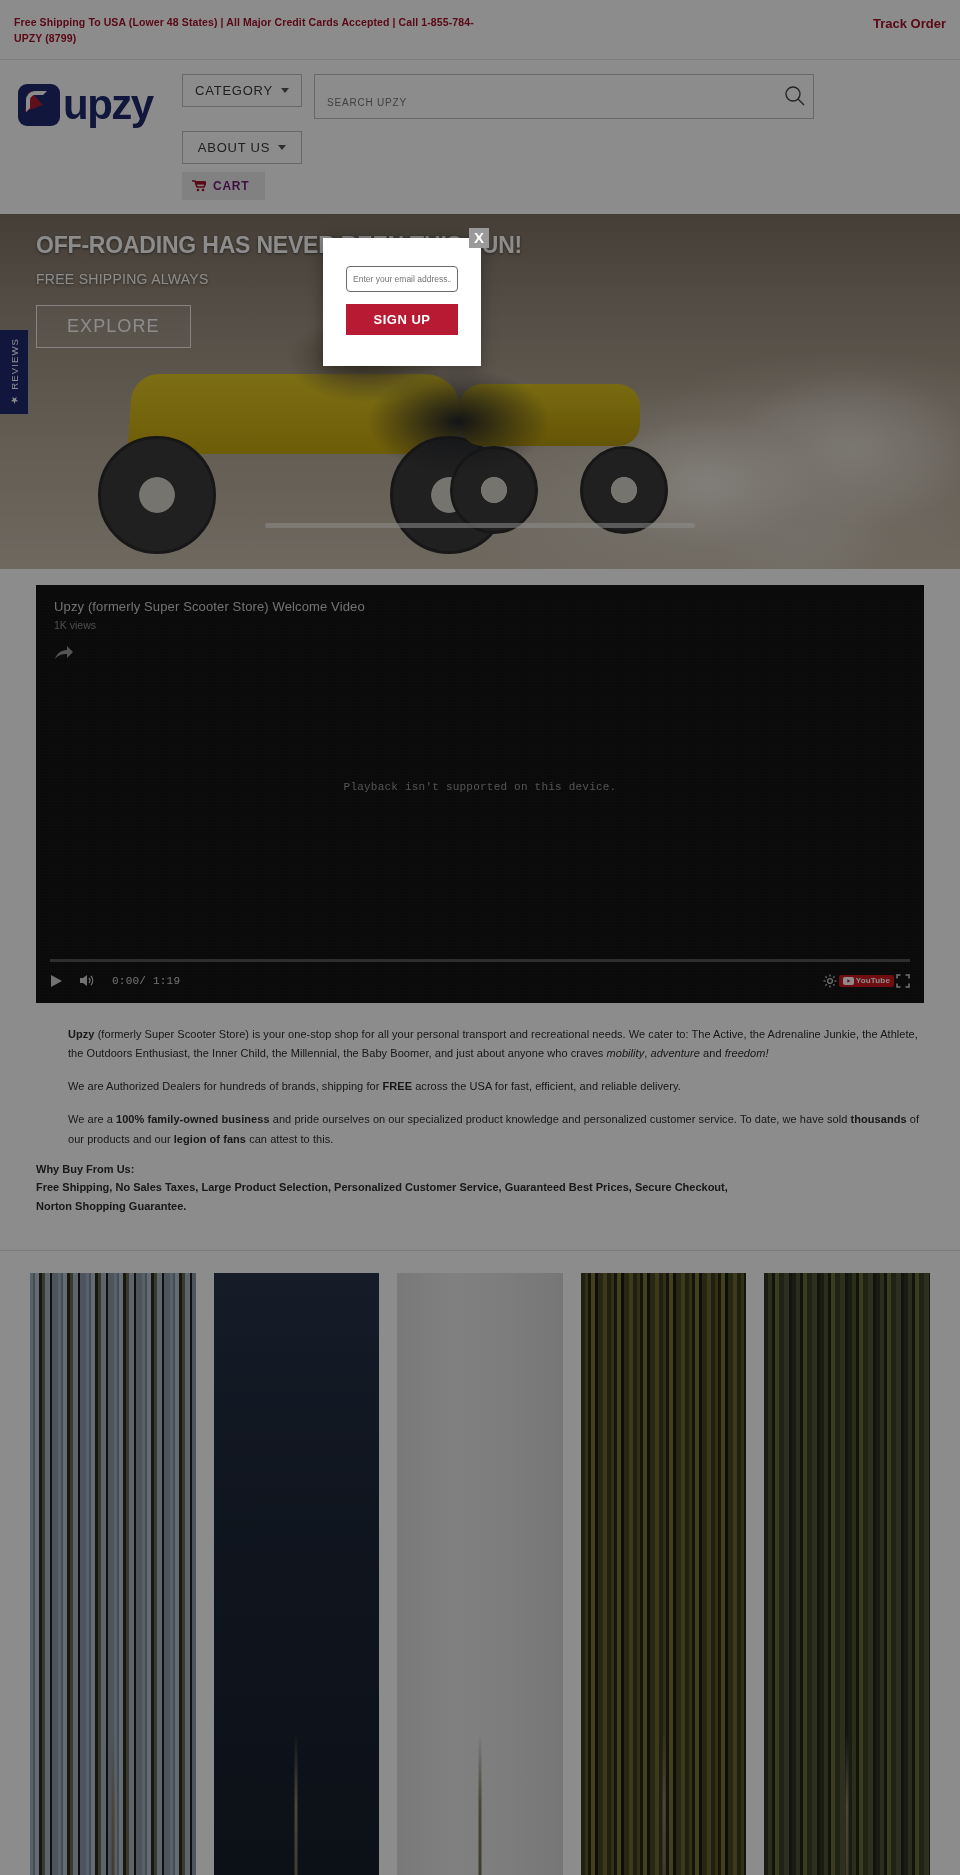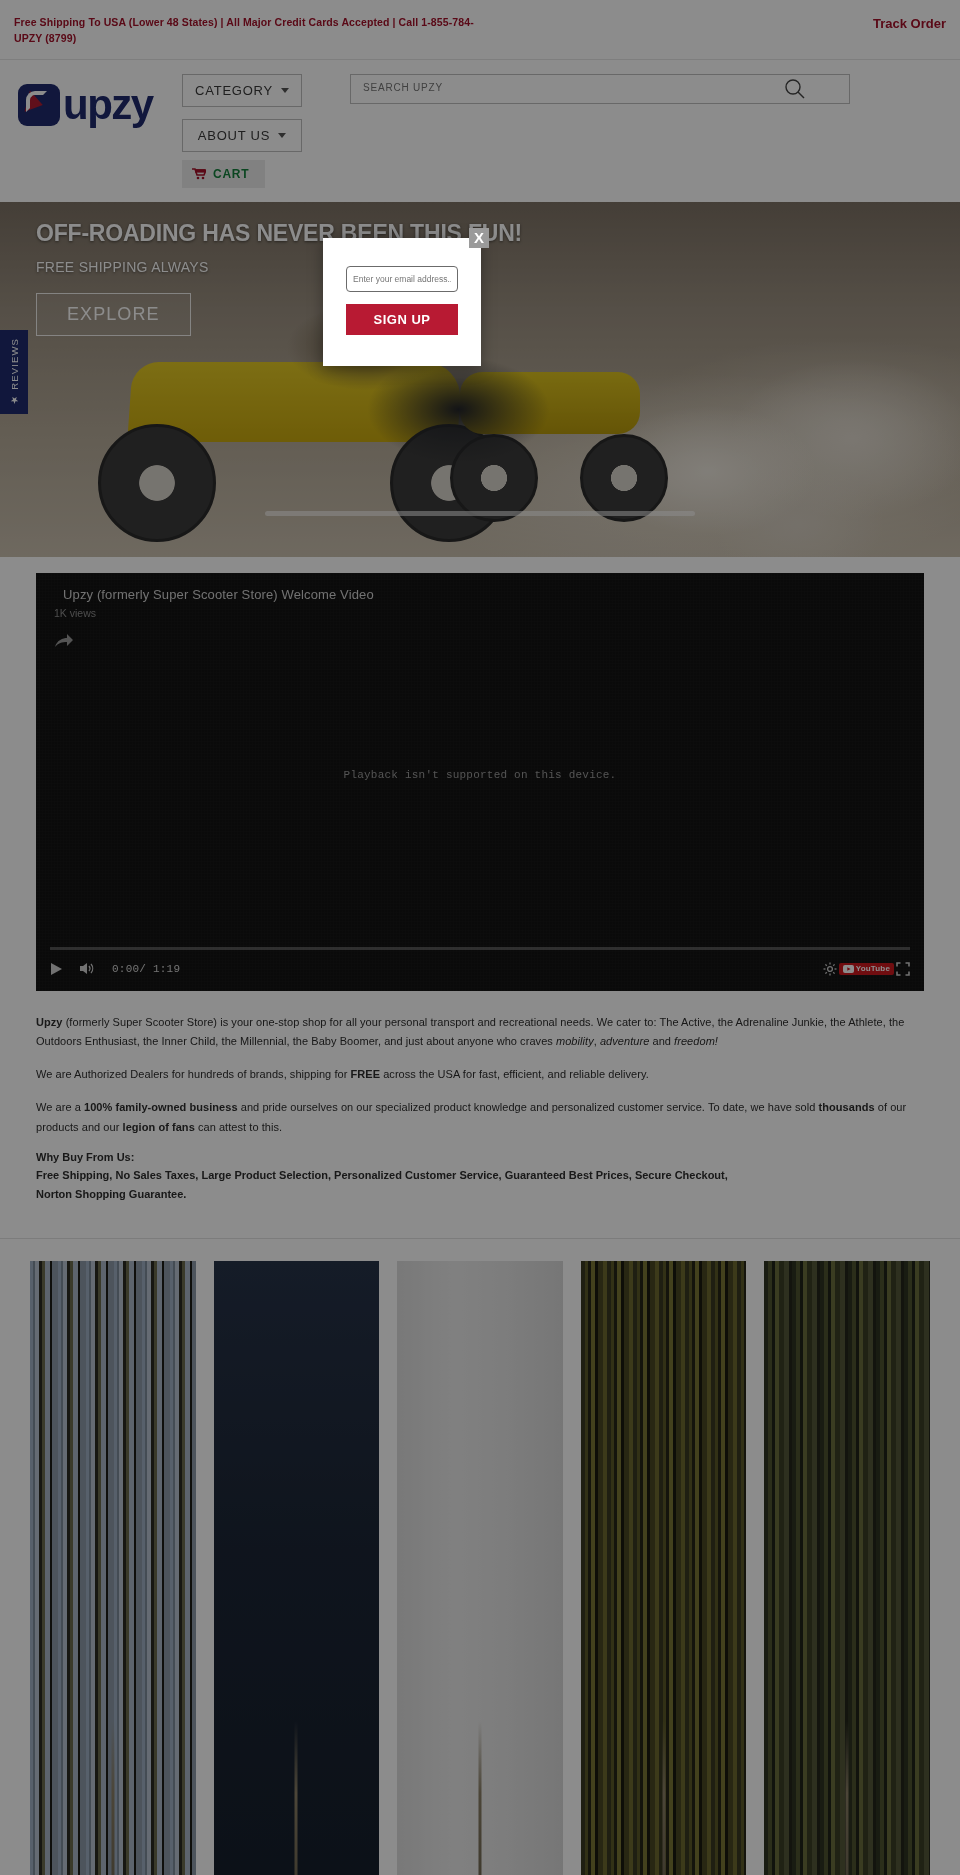--- a/index.html
+++ b/index.html
@@ -126,41 +126,40 @@
     max-width: 500px;
   }
   .search-input {
     width: 100%;
     border: 1px solid #bdbdbd;
     background: #ffffff;
     font-family: "Liberation Sans", sans-serif;
     font-size: 10px;
     letter-spacing: .08em;
     color: #555;
-    padding: 7px 40px 10px 12px;
+    padding: 22px 40px 10px 12px;
     outline: none;
-    margin-left: 36px;
   }
   .search-btn {
     position: absolute;
     right: 8px; top: 50%;
     transform: translateY(-50%);
     background: none; border: none;
     cursor: pointer;
     line-height: 0;
   }
   .nav-row-2 { margin-top: 12px; }
   .cart-btn {
     margin-top: 8px;
     display: inline-flex;
     align-items: center;
     gap: 7px;
     background: #ececec;
     border: none;
-    color: #15803d;
+    color: #701a75;
     font-size: 12px;
     font-weight: bold;
     letter-spacing: .06em;
     padding: 7px 16px 7px 10px;
     cursor: pointer;
   }
 
   
   .hero {
     position: relative;
@@ -315,21 +314,20 @@
       #131313;
   }
   .video-head {
     position: absolute; left: 0; right: 0; top: 0;
     padding: 14px 18px 0 18px;
   }
   .video-title {
     color: #cfcfcf;
     font-size: 13px;
     letter-spacing: .01em;
-    margin-left: 9px;
   }
   .video-views {
     color: #8d8d8d;
     font-size: 10.5px;
     margin-top: 5px;
   }
   .video-share {
     margin-top: 14px;
     width: 20px; height: 16px;
     cursor: pointer;
@@ -391,20 +389,21 @@
     cursor: pointer;
   }
 
   
   .copy { margin-top: 22px; color: #2e2e2e; }
   .copy p {
     font-size: 11px;
     line-height: 1.75;
     margin-bottom: 14px;
     letter-spacing: .005em;
+    margin-left: 32px;
   }
   .copy b { font-weight: bold; }
   .copy i { font-style: italic; }
   .why-head { font-size: 11px; font-weight: bold; margin-bottom: 3px; }
   .why-list { font-size: 11px; font-weight: bold; line-height: 1.75; }
 
   
   .product-strip {
     width: 960px;
     background: #ffffff;

